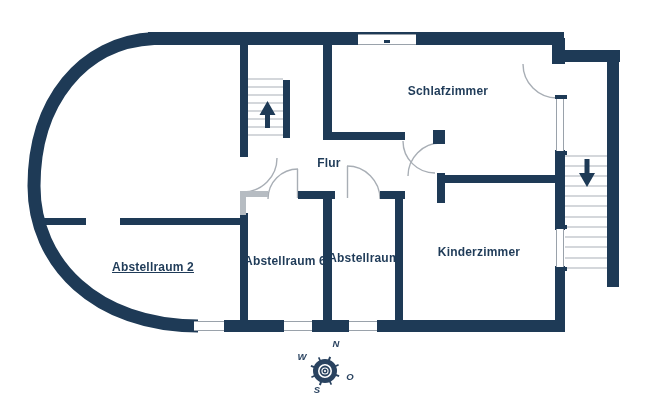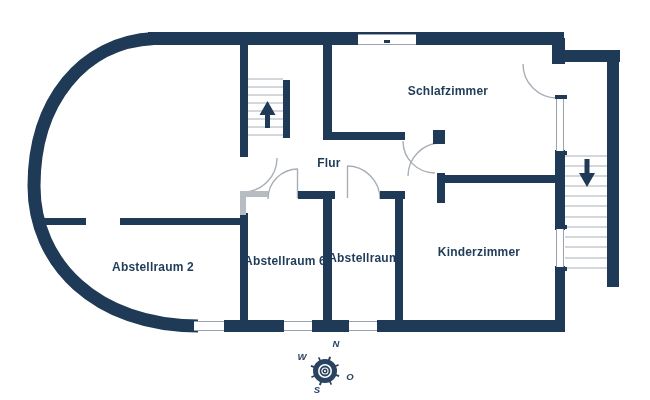--- a/index.html
+++ b/index.html
@@ -114,21 +114,21 @@
   <div class="tick" style="left:384px;top:40px;width:6px;height:3px;"></div>
   <div class="win-h" style="left:193px;top:321px;width:32px;height:10px;"></div>
   <div class="win-h" style="left:283px;top:321px;width:30px;height:10px;"></div>
   <div class="win-h" style="left:348px;top:321px;width:30px;height:10px;"></div>
   <div class="win-v" style="left:556px;top:98px;width:8px;height:54px;"></div>
   <div class="win-v" style="left:556px;top:228px;width:8px;height:40px;"></div>
 
   <div class="room-label" style="left:448px;top:91px;">Schlafzimmer</div>
   <div class="room-label" style="left:329px;top:163px;">Flur</div>
   <div class="room-label" style="left:285px;top:261px;">Abstellraum 6</div>
-  <div class="room-label" style="left:153px;top:267px;">Abstellraum 2</div>
+  <div class="room-label" style="left:153px;top:267px;text-decoration:underline;">Abstellraum 2</div>
   <div class="room-label" style="left:364px;top:258px;">Abstellraum</div>
   <div class="room-label" style="left:479px;top:252px;">Kinderzimmer</div>
 
   <div class="compass-letter" style="left:336px;top:343px;">N</div>
   <div class="compass-letter" style="left:302px;top:356px;">W</div>
   <div class="compass-letter" style="left:350px;top:376px;">O</div>
   <div class="compass-letter" style="left:317px;top:389px;">S</div>
 
 </div>
 

